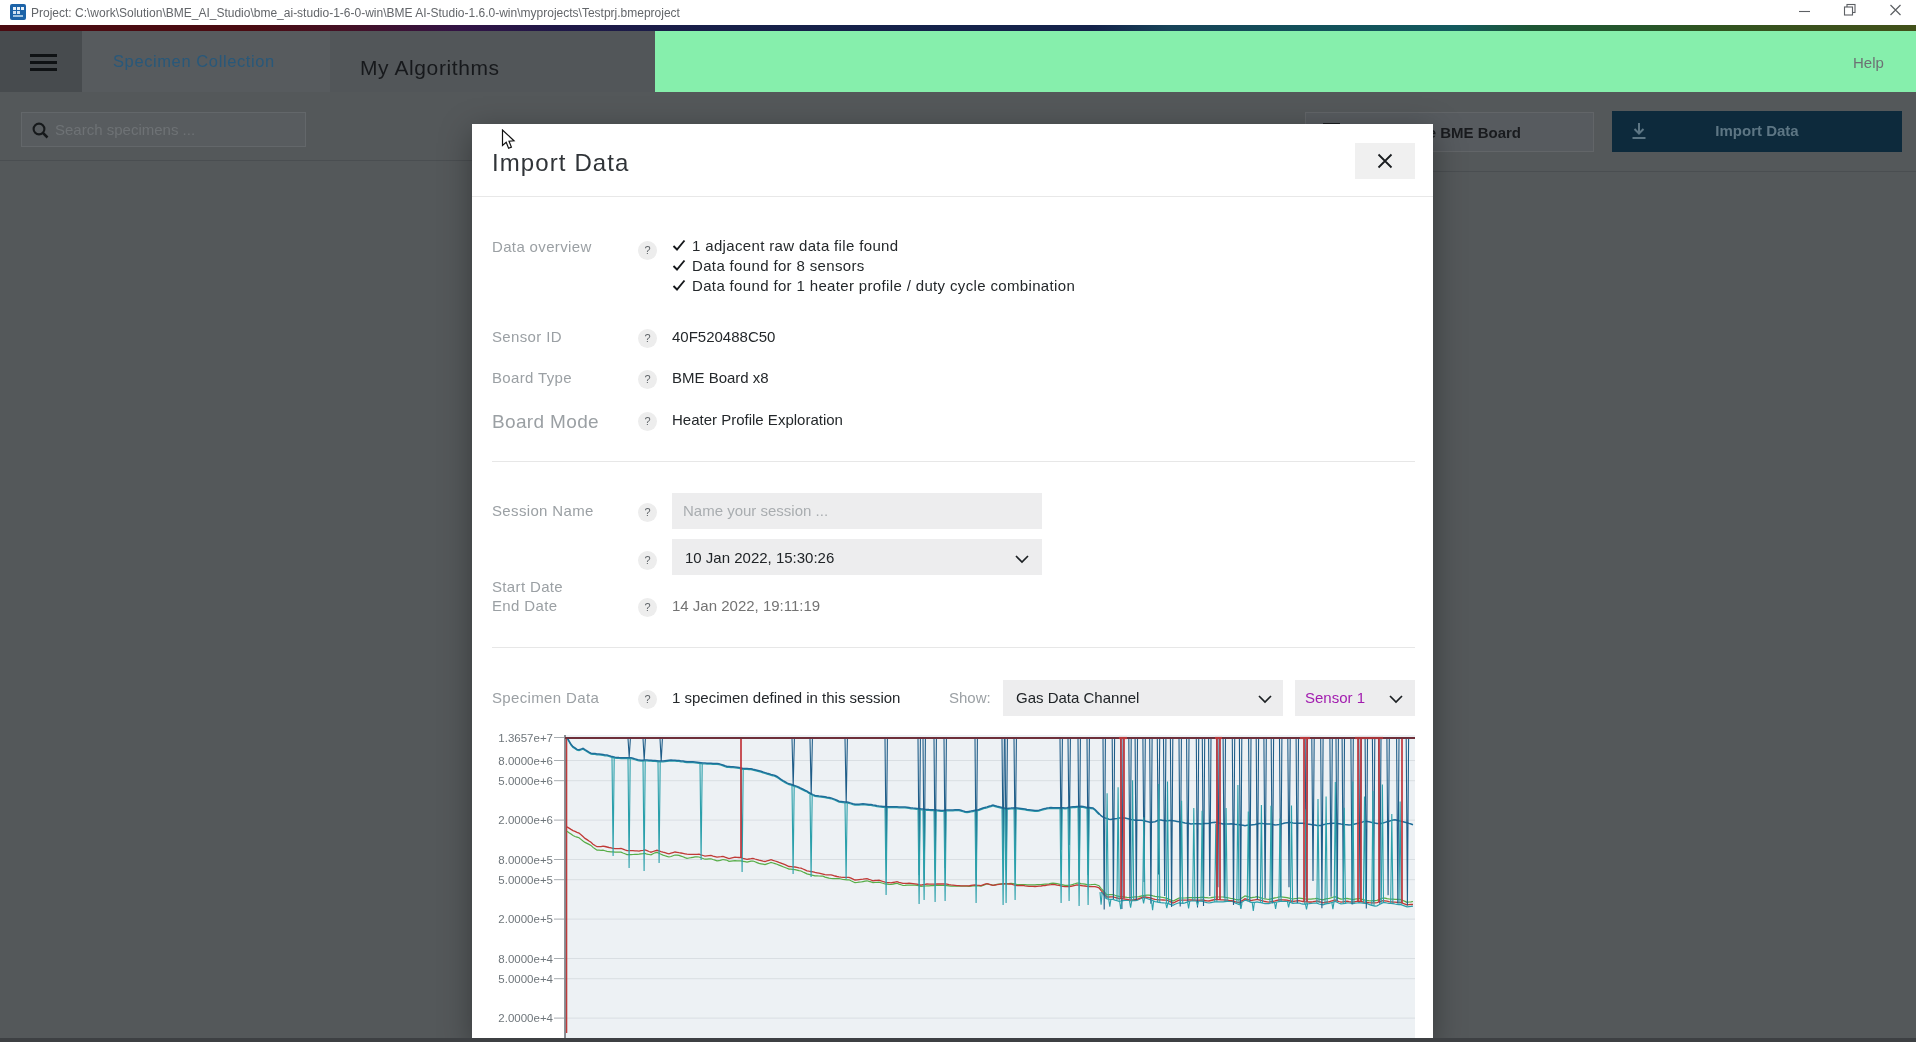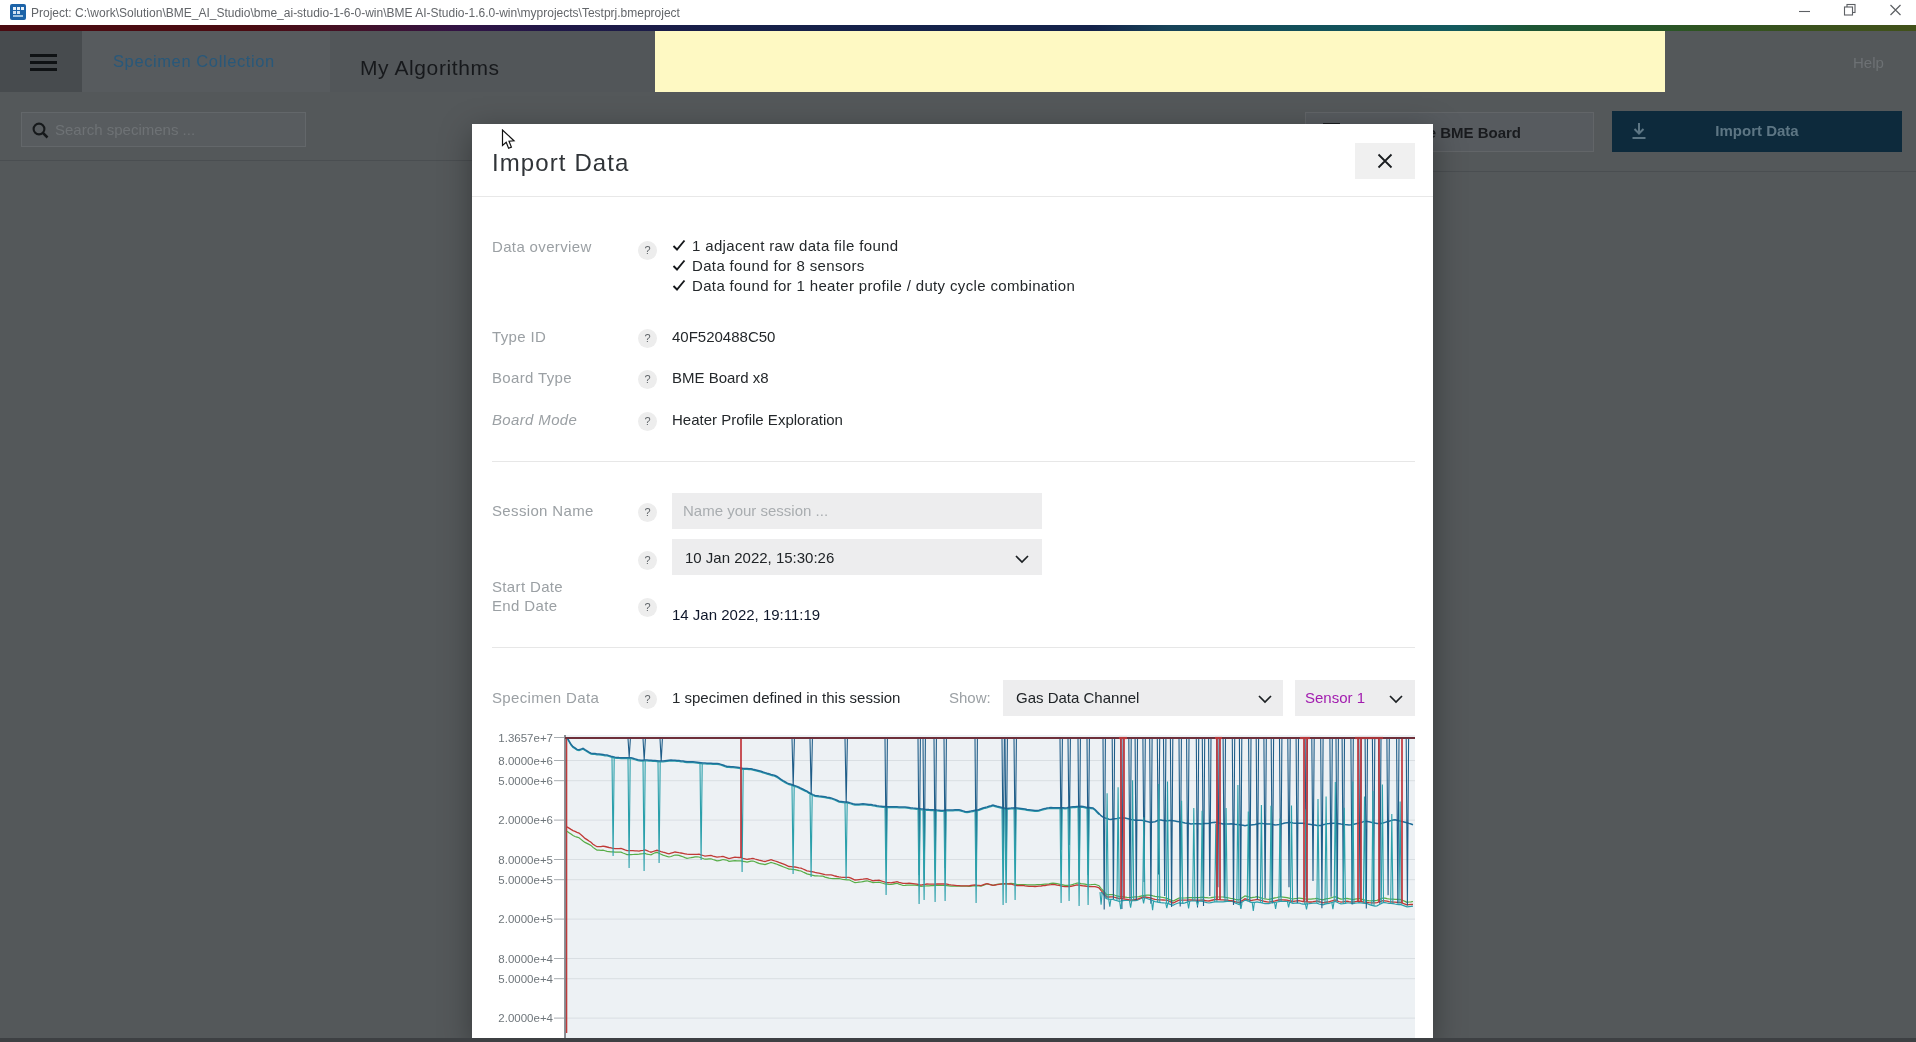--- a/index.html
+++ b/index.html
@@ -19,21 +19,21 @@
   <svg class="abs" style="left:1780px;top:0" width="136" height="25">
     <line x1="19" y1="11.5" x2="30" y2="11.5" stroke="#5d6064" stroke-width="1.1"></line>
     <rect x="67" y="4.5" width="8" height="8" fill="none" stroke="#5d6064" stroke-width="1.1"></rect>
     <rect x="64.5" y="7" width="8" height="8" fill="#ffffff" stroke="#5d6064" stroke-width="1.1"></rect>
     <path d="M110.5 5 L120.5 15 M120.5 5 L110.5 15" stroke="#5d6064" stroke-width="1.2" fill="none"></path>
   </svg>
 </div>
 
 <div class="abs" style="left:0;top:25px;width:1916px;height:6px;background:linear-gradient(to right,#4a0b11 0%,#4a0b11 13%,#441024 18%,#321345 24%,#1f1747 29%,#172049 38%,#14224a 50%,#14224a 57%,#174358 61%,#12505a 68%,#135a5e 76%,#1d5634 80%,#26562a 86%,#2f5420 89%,#3a511d 94%,#42511a 100%);"></div>
 
-<div class="abs" style="left:0;top:31px;width:1665px;height:61px;background:#fef9c3;">
+<div class="abs" style="left:0;top:31px;width:1916px;height:61px;background:#86efac;">
   <div class="abs" style="left:0;top:0;width:82px;height:61px;background:#474b4e;"></div>
   <div class="abs" style="left:30px;top:23px;width:27px;height:2.6px;background:#0f1214;"></div>
   <div class="abs" style="left:30px;top:30px;width:27px;height:2.6px;background:#0f1214;"></div>
   <div class="abs" style="left:30px;top:37px;width:27px;height:2.6px;background:#0f1214;"></div>
   <div class="abs" style="left:82px;top:0;width:248px;height:61px;background:#575b5e;"></div>
   <div class="abs" style="left:113px;top:21px;font-size:16.5px;letter-spacing:0.6px;color:#28587a;">Specimen Collection</div>
   <div class="abs" style="left:330px;top:0;width:325px;height:61px;background:#525659;"></div>
   <div class="abs" style="left:360px;top:25px;font-size:21px;letter-spacing:0.6px;color:#17191c;">My Algorithms</div>
   <div class="abs" style="left:1853px;top:23px;font-size:15px;color:#6d7174;text-align:right;">Help</div>
 </div>
@@ -80,44 +80,44 @@
     </svg>
     <div class="abs" style="left:220px;top:113px;font-size:15px;letter-spacing:0.35px;color:#24282b;">1 adjacent raw data file found</div>
     <svg class="abs" style="left:200px;top:135px" width="14" height="13" viewBox="0 0 14 13">
       <path d="M1.5 7 L5 10.5 L12.5 1.5" fill="none" stroke="#16191c" stroke-width="1.9"></path>
     </svg>
     <div class="abs" style="left:220px;top:133px;font-size:15px;letter-spacing:0.35px;color:#24282b;">Data found for 8 sensors</div>
     <svg class="abs" style="left:200px;top:155px" width="14" height="13" viewBox="0 0 14 13">
       <path d="M1.5 7 L5 10.5 L12.5 1.5" fill="none" stroke="#16191c" stroke-width="1.9"></path>
     </svg>
     <div class="abs" style="left:220px;top:153px;font-size:15px;letter-spacing:0.35px;color:#24282b;">Data found for 1 heater profile / duty cycle combination</div>
-    <div class="abs" style="left:20px;top:204px;font-size:15px;letter-spacing:0.35px;color:#9ba0a4;">Type ID</div>
+    <div class="abs" style="left:20px;top:204px;font-size:15px;letter-spacing:0.35px;color:#9ba0a4;">Sensor ID</div>
     <div class="abs" style="left:166px;top:204.5px;width:19px;height:19px;border-radius:50%;background:#ededed;text-align:center;line-height:19px;font-size:11px;color:#5f6468;">?</div>
     <div class="abs" style="left:200px;top:204px;font-size:15px;font-weight:400;color:#24282b;">40F520488C50</div>
     <div class="abs" style="left:20px;top:245px;font-size:15px;letter-spacing:0.35px;color:#9ba0a4;">Board Type</div>
     <div class="abs" style="left:166px;top:245.5px;width:19px;height:19px;border-radius:50%;background:#ededed;text-align:center;line-height:19px;font-size:11px;color:#5f6468;">?</div>
     <div class="abs" style="left:200px;top:245px;font-size:15px;font-weight:400;color:#24282b;">BME Board x8</div>
-    <div class="abs" style="left:20px;top:287px;font-size:15px;letter-spacing:0.35px;color:#9ba0a4;font-style:italic;">Board Mode</div>
+    <div class="abs" style="left:20px;top:287px;font-size:19px;letter-spacing:0.35px;color:#9ba0a4;">Board Mode</div>
     <div class="abs" style="left:166px;top:287.5px;width:19px;height:19px;border-radius:50%;background:#ededed;text-align:center;line-height:19px;font-size:11px;color:#5f6468;">?</div>
     <div class="abs" style="left:200px;top:287px;font-size:15px;font-weight:400;color:#24282b;">Heater Profile Exploration</div>
     <div class="abs" style="left:20px;top:337px;width:923px;height:1px;background:#e7e7e7;"></div>
     <div class="abs" style="left:20px;top:378px;font-size:15px;letter-spacing:0.35px;color:#9ba0a4;">Session Name</div>
     <div class="abs" style="left:166px;top:378.5px;width:19px;height:19px;border-radius:50%;background:#ededed;text-align:center;line-height:19px;font-size:11px;color:#5f6468;">?</div>
     <div class="abs" style="left:200px;top:369px;width:370px;height:36px;background:#ededee;"></div>
     <div class="abs" style="left:211px;top:378px;font-size:15px;font-weight:400;color:#a9adb0;">Name your session ...</div>
     <div class="abs" style="left:20px;top:426px;font-size:15px;letter-spacing:0.35px;color:#9ba0a4;margin-top:28px;">Start Date</div>
     <div class="abs" style="left:166px;top:426.5px;width:19px;height:19px;border-radius:50%;background:#ededed;text-align:center;line-height:19px;font-size:11px;color:#5f6468;">?</div>
     <div class="abs" style="left:200px;top:415px;width:370px;height:36px;background:#ededee;"></div>
     <div class="abs" style="left:213px;top:425px;font-size:15px;font-weight:400;color:#202427;text-align:right;">10 Jan 2022, 15:30:26</div>
     <svg class="abs" style="left:543px;top:430.5px" width="14" height="9" viewBox="0 0 14 9">
       <path d="M1 1 L7 7 L13 1" fill="none" stroke="#1c2023" stroke-width="1.7"></path>
     </svg>
     <div class="abs" style="left:20px;top:473px;font-size:15px;letter-spacing:0.35px;color:#9ba0a4;">End Date</div>
     <div class="abs" style="left:166px;top:473.5px;width:19px;height:19px;border-radius:50%;background:#ededed;text-align:center;line-height:19px;font-size:11px;color:#5f6468;">?</div>
-    <div class="abs" style="left:200px;top:473px;font-size:15px;font-weight:400;color:#0f172a;margin-top:9px;">14 Jan 2022, 19:11:19</div>
+    <div class="abs" style="left:200px;top:473px;font-size:15px;font-weight:400;color:#737373;">14 Jan 2022, 19:11:19</div>
     <div class="abs" style="left:20px;top:523px;width:923px;height:1px;background:#e7e7e7;"></div>
     <div class="abs" style="left:20px;top:565px;font-size:15px;letter-spacing:0.35px;color:#9ba0a4;">Specimen Data</div>
     <div class="abs" style="left:166px;top:565.5px;width:19px;height:19px;border-radius:50%;background:#ededed;text-align:center;line-height:19px;font-size:11px;color:#5f6468;">?</div>
     <div class="abs" style="left:200px;top:565px;font-size:15px;font-weight:400;color:#24282b;">1 specimen defined in this session</div>
     <div class="abs" style="left:477px;top:565px;width:44px;font-size:15px;color:#9ba0a4;">Show:</div>
     <div class="abs" style="left:531px;top:556px;width:280px;height:36px;background:#ededee;"></div>
     <div class="abs" style="left:544px;top:565px;font-size:15px;font-weight:400;color:#202427;">Gas Data Channel</div>
     <svg class="abs" style="left:786px;top:570.5px" width="14" height="9" viewBox="0 0 14 9">
       <path d="M1 1 L7 7 L13 1" fill="none" stroke="#1c2023" stroke-width="1.7"></path>
     </svg>

